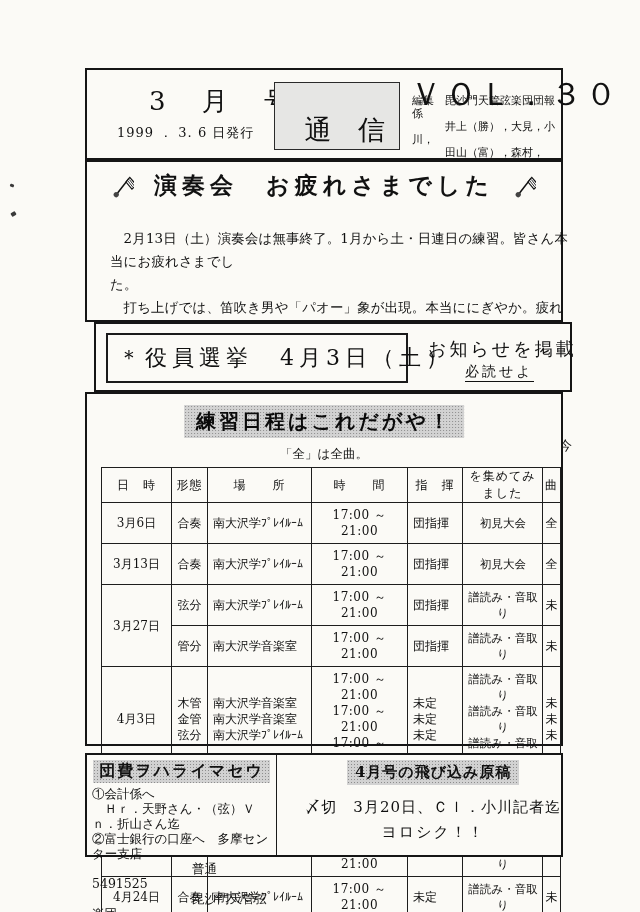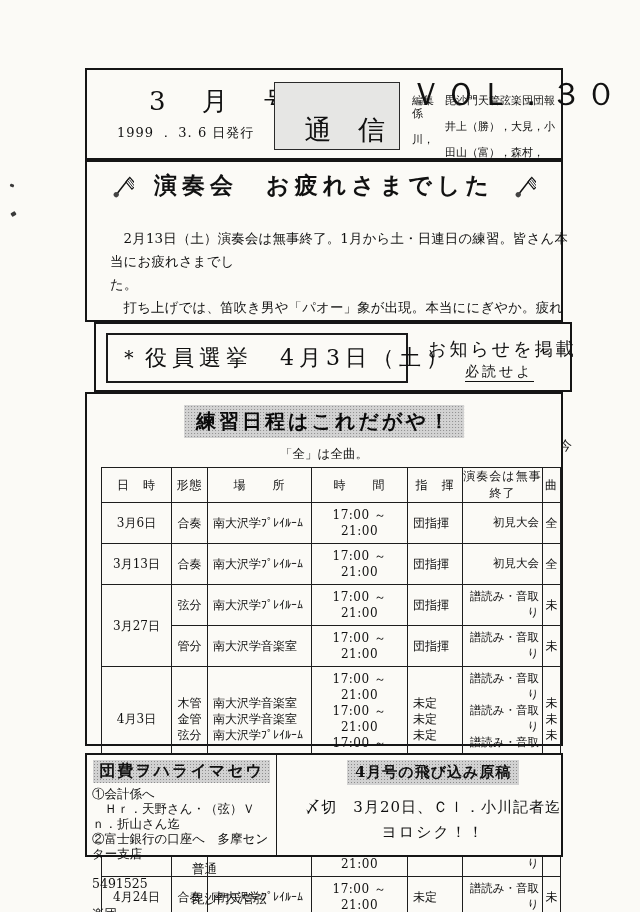--- a/index.html
+++ b/index.html
@@ -55,21 +55,21 @@
   table.sched { position:absolute; left:14px; top:73px; border-collapse:collapse; table-layout:fixed; }
   table.sched th, table.sched td { border:1.5px solid #1d1d1d; font-weight:normal; font-size:12px;
                                    white-space:pre-line; overflow:hidden; }
   table.sched th { height:24px; letter-spacing:1px; text-align:center; }
   table.sched td { padding:4px 3px; line-height:16px; }
   .c-date { text-align:center; }
   .c-form { text-align:center; }
   .c-place { text-align:left; padding-left:5px !important; }
   .c-time { text-align:center; letter-spacing:0.5px; }
   .c-cond { text-align:left; padding-left:5px !important; }
-  .c-point { text-align:right; padding-left:4px !important; font-size:11.5px !important;font-family:Liberation Mono, monospace; }
+  .c-point { text-align:center; padding-left:4px !important; font-size:11.5px !important; }
   .c-piece { text-align:center; padding:4px 1px !important; }
   tr.single td { height:28px; }
 
   
   #sec-bottom { top:753px; height:104px; display:flex;gap:28px; }
   .dues-cell { width:262px; border-right:1.5px solid #1a1a1a; padding-top:5px; }
   .dues-title-wrap { text-align:center; }
   .dues-title { display:inline-block; font-size:16px; font-weight:bold; letter-spacing:2px; padding:1px 6px; }
   .dues-lines { margin-top:3px; padding-left:5px; font-size:12.5px; line-height:15px; white-space:pre-line; }
   .sub-cell { flex:1; padding-top:5px; text-align:center; }
@@ -157,21 +157,21 @@
           <col style="width: 80px;">
           <col style="width: 18px;">
         </colgroup>
       <thead>
           <tr>
             <th>日　時</th>
             <th>形態</th>
             <th>場　　所</th>
             <th>時　　間</th>
             <th>指　揮</th>
-            <th>演奏会は無事終了</th>
+            <th>を集めてみました</th>
             <th>曲</th>
           </tr>
         </thead>
       <tbody>
           <tr class="single">
             <td class="c-date">3月6日</td>
             <td class="c-form">合奏</td>
             <td class="c-place">南大沢学ﾌﾟﾚｲﾙｰﾑ</td>
             <td class="c-time">17:00 ～21:00</td>
             <td class="c-cond">団指揮</td>

